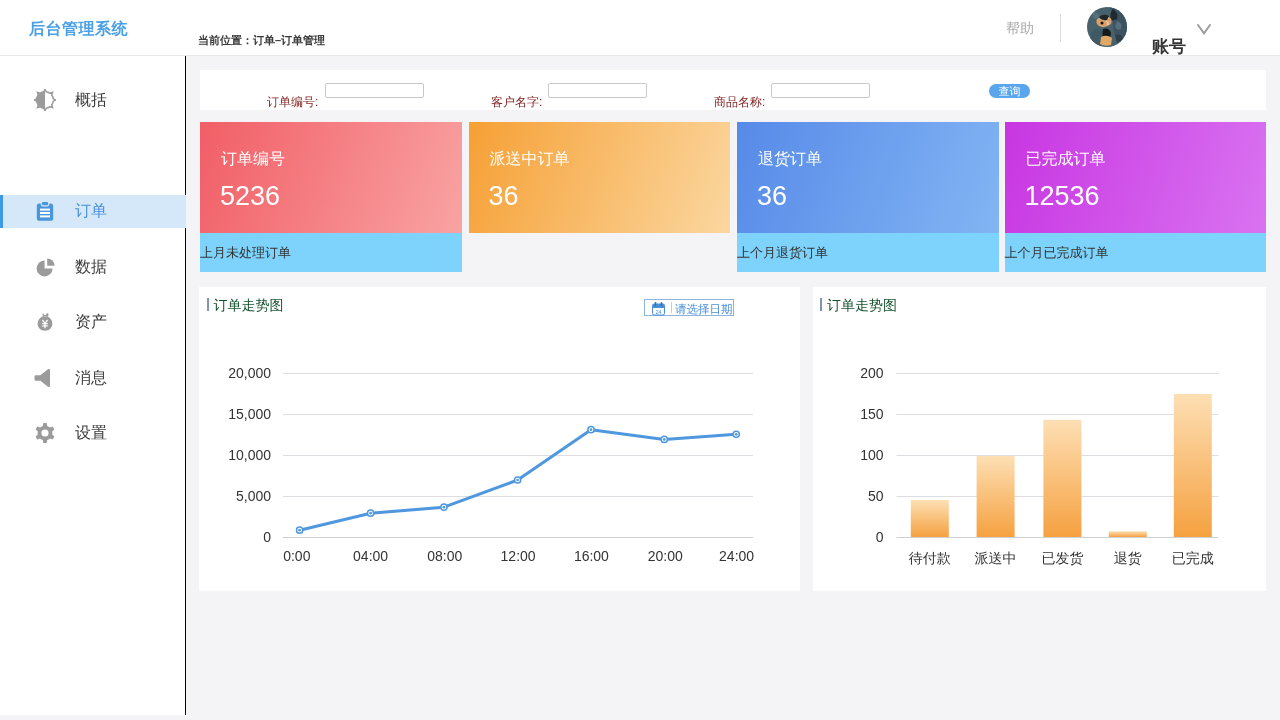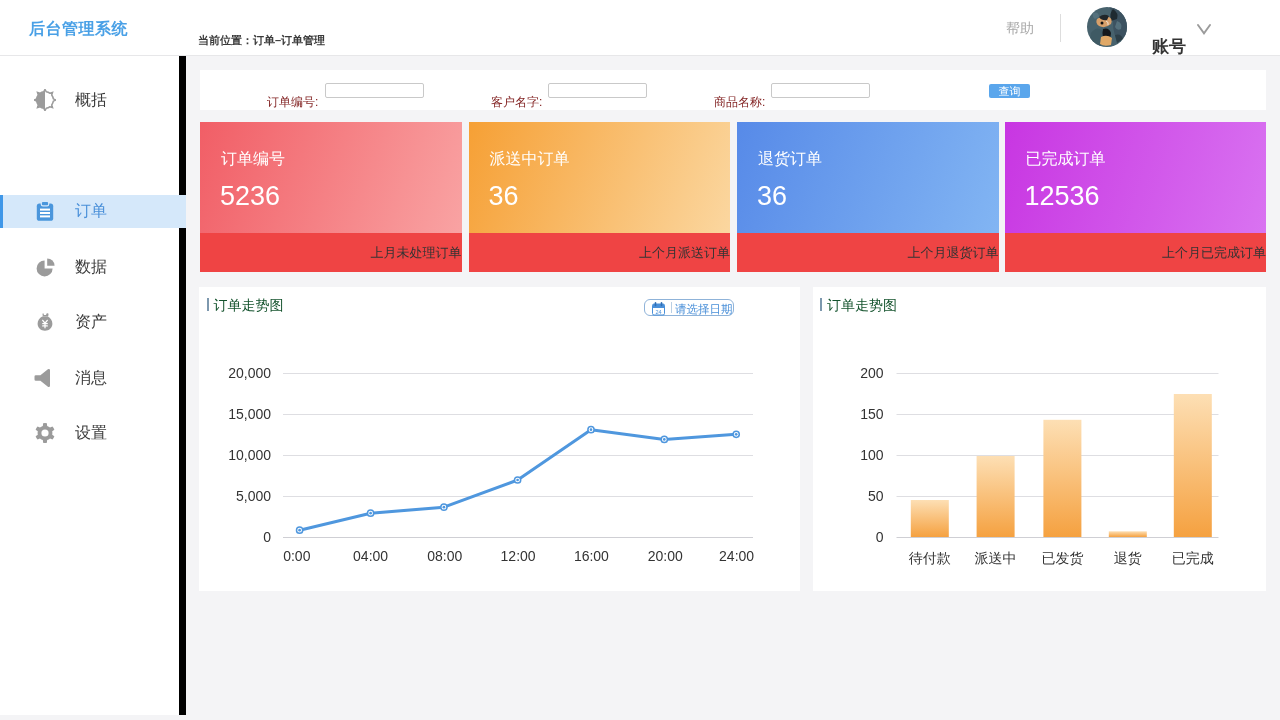--- a/index.html
+++ b/index.html
@@ -7,43 +7,43 @@
   html,body { width:1280px; height:720px; background:#f4f4f6; font-family:"Liberation Sans",sans-serif; overflow:hidden; }
   .abs { position:absolute; }
   
   #header { position:absolute; left:0; top:0; width:1280px; height:56px; background:#fff; border-bottom:1px solid #e7e7e9; z-index:5; }
   #logo { position:absolute; left:29px; top:19px; font-size:16px; font-weight:bold; color:#49a0e6; letter-spacing:0.5px; }
   #crumb { position:absolute; left:198px; top:33px; font-size:11px; font-weight:bold; color:#3a3a3a; }
   #help { position:absolute; left:1006px; top:20px; font-size:14px; color:#a8a8a8; }
   #hdiv { position:absolute; left:1060px; top:14px; width:1px; height:28px; background:#ddd; }
   #acct { position:absolute; left:1152px; top:19px; font-size:17px; font-weight:bold; color:#333;margin-top:16px; }
   
-  #sidebar { position:absolute; left:0; top:56px; width:186px; height:659px; background:#fff; border-right:7px solid #000000; }
+  #sidebar { position:absolute; left:0; top:56px; width:186px; height:659px; background:#fff; border-right:1px solid #000000; }
   .mi { position:absolute; left:0; width:186px; height:33px; }
   .mi .txt { position:absolute; left:75px; top:50%; transform:translateY(-50%); font-size:16px; color:#3c3c3c; }
   .mi svg { position:absolute; left:34px; top:50%; transform:translateY(-50%); }
   .mi.sel { background:#d5e8fa; }
   .mi.sel .txt { color:#4a90d9; }
   .mi.sel::before { content:""; position:absolute; left:0; top:0; width:3px; height:33px; background:#3f97e8; }
   
   #search { position:absolute; left:200px; top:70px; width:1066px; height:40px; background:#fff; }
   #search .lab { position:absolute; top:24px; font-size:12px; color:#7f1d1d; }
   #search .inp { position:absolute; top:13px; width:99px; height:15px; background:#fff; border:1px solid #c9c9c9; border-radius:2px; }
-  #btnq { position:absolute; left:789px; top:14px; width:41px; height:14px; background:#5aa6ec; border-radius:2px; color:#fff; font-size:11px; text-align:center; line-height:14px; }
+  #btnq { position:absolute; left:789px; top:14px; width:41px; height:14px; background:#5aa6ec; border-radius:7px; color:#fff; font-size:11px; text-align:center; line-height:14px; }
   
   .card { position:absolute; top:122px; width:261.5px; height:150px; }
   .card .top { position:absolute; left:0; top:0; width:100%; height:110.5px; color:#fff; }
   .card .t1 { position:absolute; left:21px; top:27px; font-size:16px; }
   .card .t2 { position:absolute; left:20px; top:59px; font-size:27px; }
-  .card .foot { position:absolute; left:0; top:110.5px; width:100%; height:39.5px; background:#ef4444; text-align:right; font-size:13px; color:#333; line-height:39.5px; }
+  .card .foot { position:absolute; left:0; top:110.5px; width:100%; height:39.5px; background:#7dd3fc; text-align:left; font-size:13px; color:#333; line-height:39.5px; }
   
   .panel { position:absolute; top:287px; height:304px; background:#fff; }
   .ptitle { position:absolute; left:7.5px; top:10px; font-size:14px; color:#14532d; padding-left:7px; }
   .ptitle::before { content:""; position:absolute; left:0; top:0.5px; width:2px; height:13.5px; background:#7d98ae; }
-  #datebtn { position:absolute; left:445px; top:12px; width:90px; height:17px; border:1px solid #8fb3d9; border-radius:6px; background:#fff; }
+  #datebtn { position:absolute; left:445px; top:12px; width:90px; height:17px; border:1px solid #8fb3d9; border-radius:0; background:#fff; }
   #datebtn .dsep { position:absolute; left:26px; top:2px; width:1px; height:11px; background:#b9cfe4; }
   #datebtn .dtxt { position:absolute; left:30px; top:2px; font-size:11.5px; color:#4a90d9; white-space:nowrap; }
 </style>
 </head>
 <body>
 <div id="header">
   <div id="logo">后台管理系统</div>
   <div id="crumb">当前位置：订单–订单管理</div>
   <div id="help">帮助</div>
   <div id="hdiv"></div>
@@ -143,21 +143,20 @@
     <div class="t1">订单编号</div>
       <div class="t2">5236</div>
   </div>
   <div class="foot">上月未处理订单</div>
 </div>
 <div class="card" style="left:468.5px">
   <div class="top" style="background:linear-gradient(110deg,#f6a035,#fbd7a0)">
     <div class="t1">派送中订单</div>
       <div class="t2">36</div>
   </div>
-  <div class="foot">上个月派送订单</div>
 </div>
 <div class="card" style="left:737px">
   <div class="top" style="background:linear-gradient(110deg,#578ae8,#82b5f3)">
     <div class="t1">退货订单</div>
       <div class="t2">36</div>
   </div>
   <div class="foot">上个月退货订单</div>
 </div>
 <div class="card" style="left:1004.5px">
   <div class="top" style="background:linear-gradient(107deg,#c836e2,#d973f1)">

